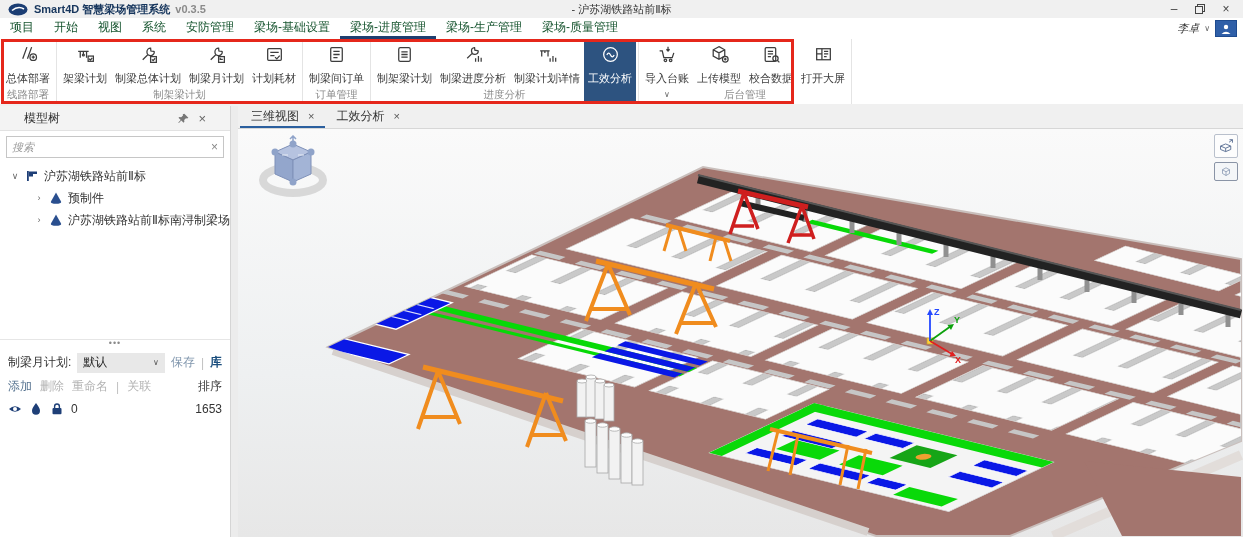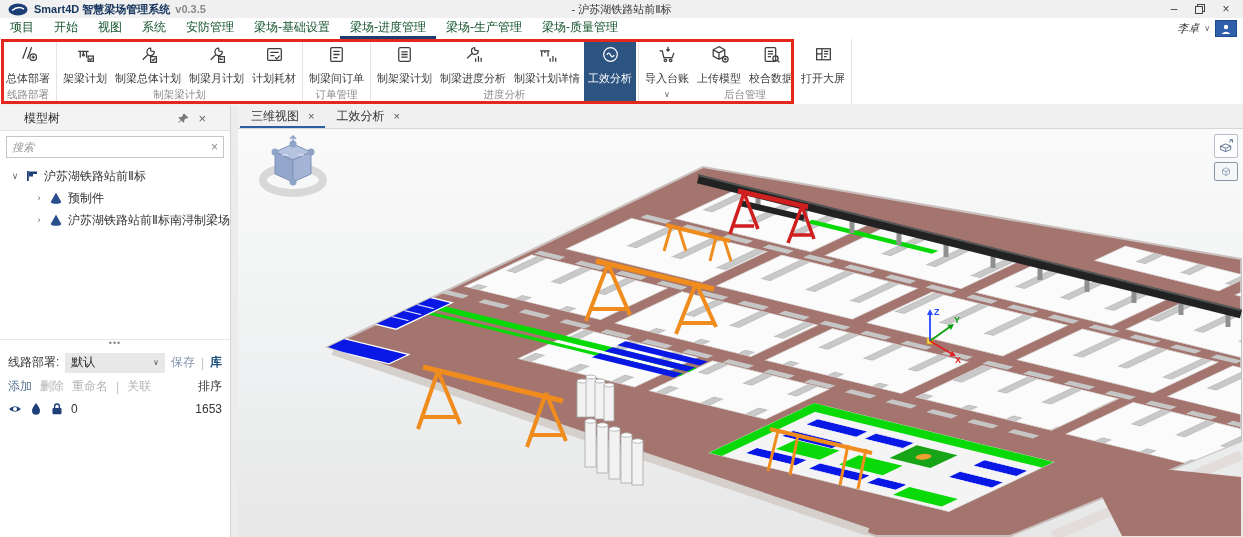--- a/index.html
+++ b/index.html
@@ -329,21 +329,21 @@
           <path d="M7 1.5 L12 10.5 H2 Z" fill="#2a4f8f"></path>
             <ellipse cx="7" cy="11" rx="5.2" ry="1.8" fill="#2a4f8f"></ellipse>
         </svg>
         <span>沪苏湖铁路站前Ⅱ标南浔制梁场</span>
       </div>
     </div>
 
     <div class="layer-sec">
       <div class="handle-row">•••</div>
       <div class="style-row">
-        <span>线路部署:</span>
+        <span>制梁月计划:</span>
         <div class="sel">
           <span>默认</span>
           <span class="chev">∨</span>
         </div>
         <span class="lnk-save">保存</span>
         <span class="seppipe">|</span>
         <span class="lnk-lib">库</span>
       </div>
       <div class="act-row">
         <span class="a-on">添加</span>

